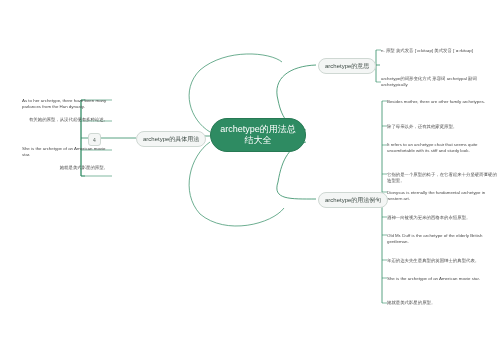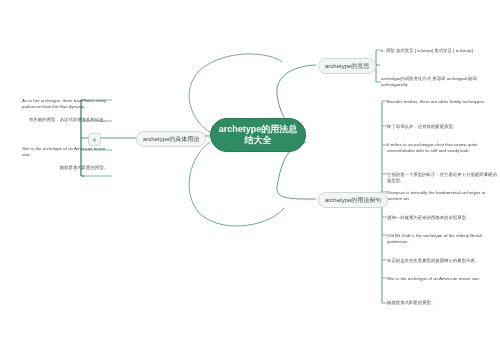--- a/index.html
+++ b/index.html
@@ -35,21 +35,21 @@
     left: 210px;
     top: 118px;
     width: 96px;
     min-height: 34px;
     background: #2e8b62;
     border: 1px solid #277954;
     border-radius: 17px;
     color: #ffffff;
     font-size: 9px;
     line-height: 11px;
-    font-weight: bold;
+    font-weight: normal;
     display: flex;
     align-items: center;
     justify-content: center;
     text-align: center;
     padding: 3px 6px;
     box-sizing: border-box;
     z-index: 5;
   }
 
   

